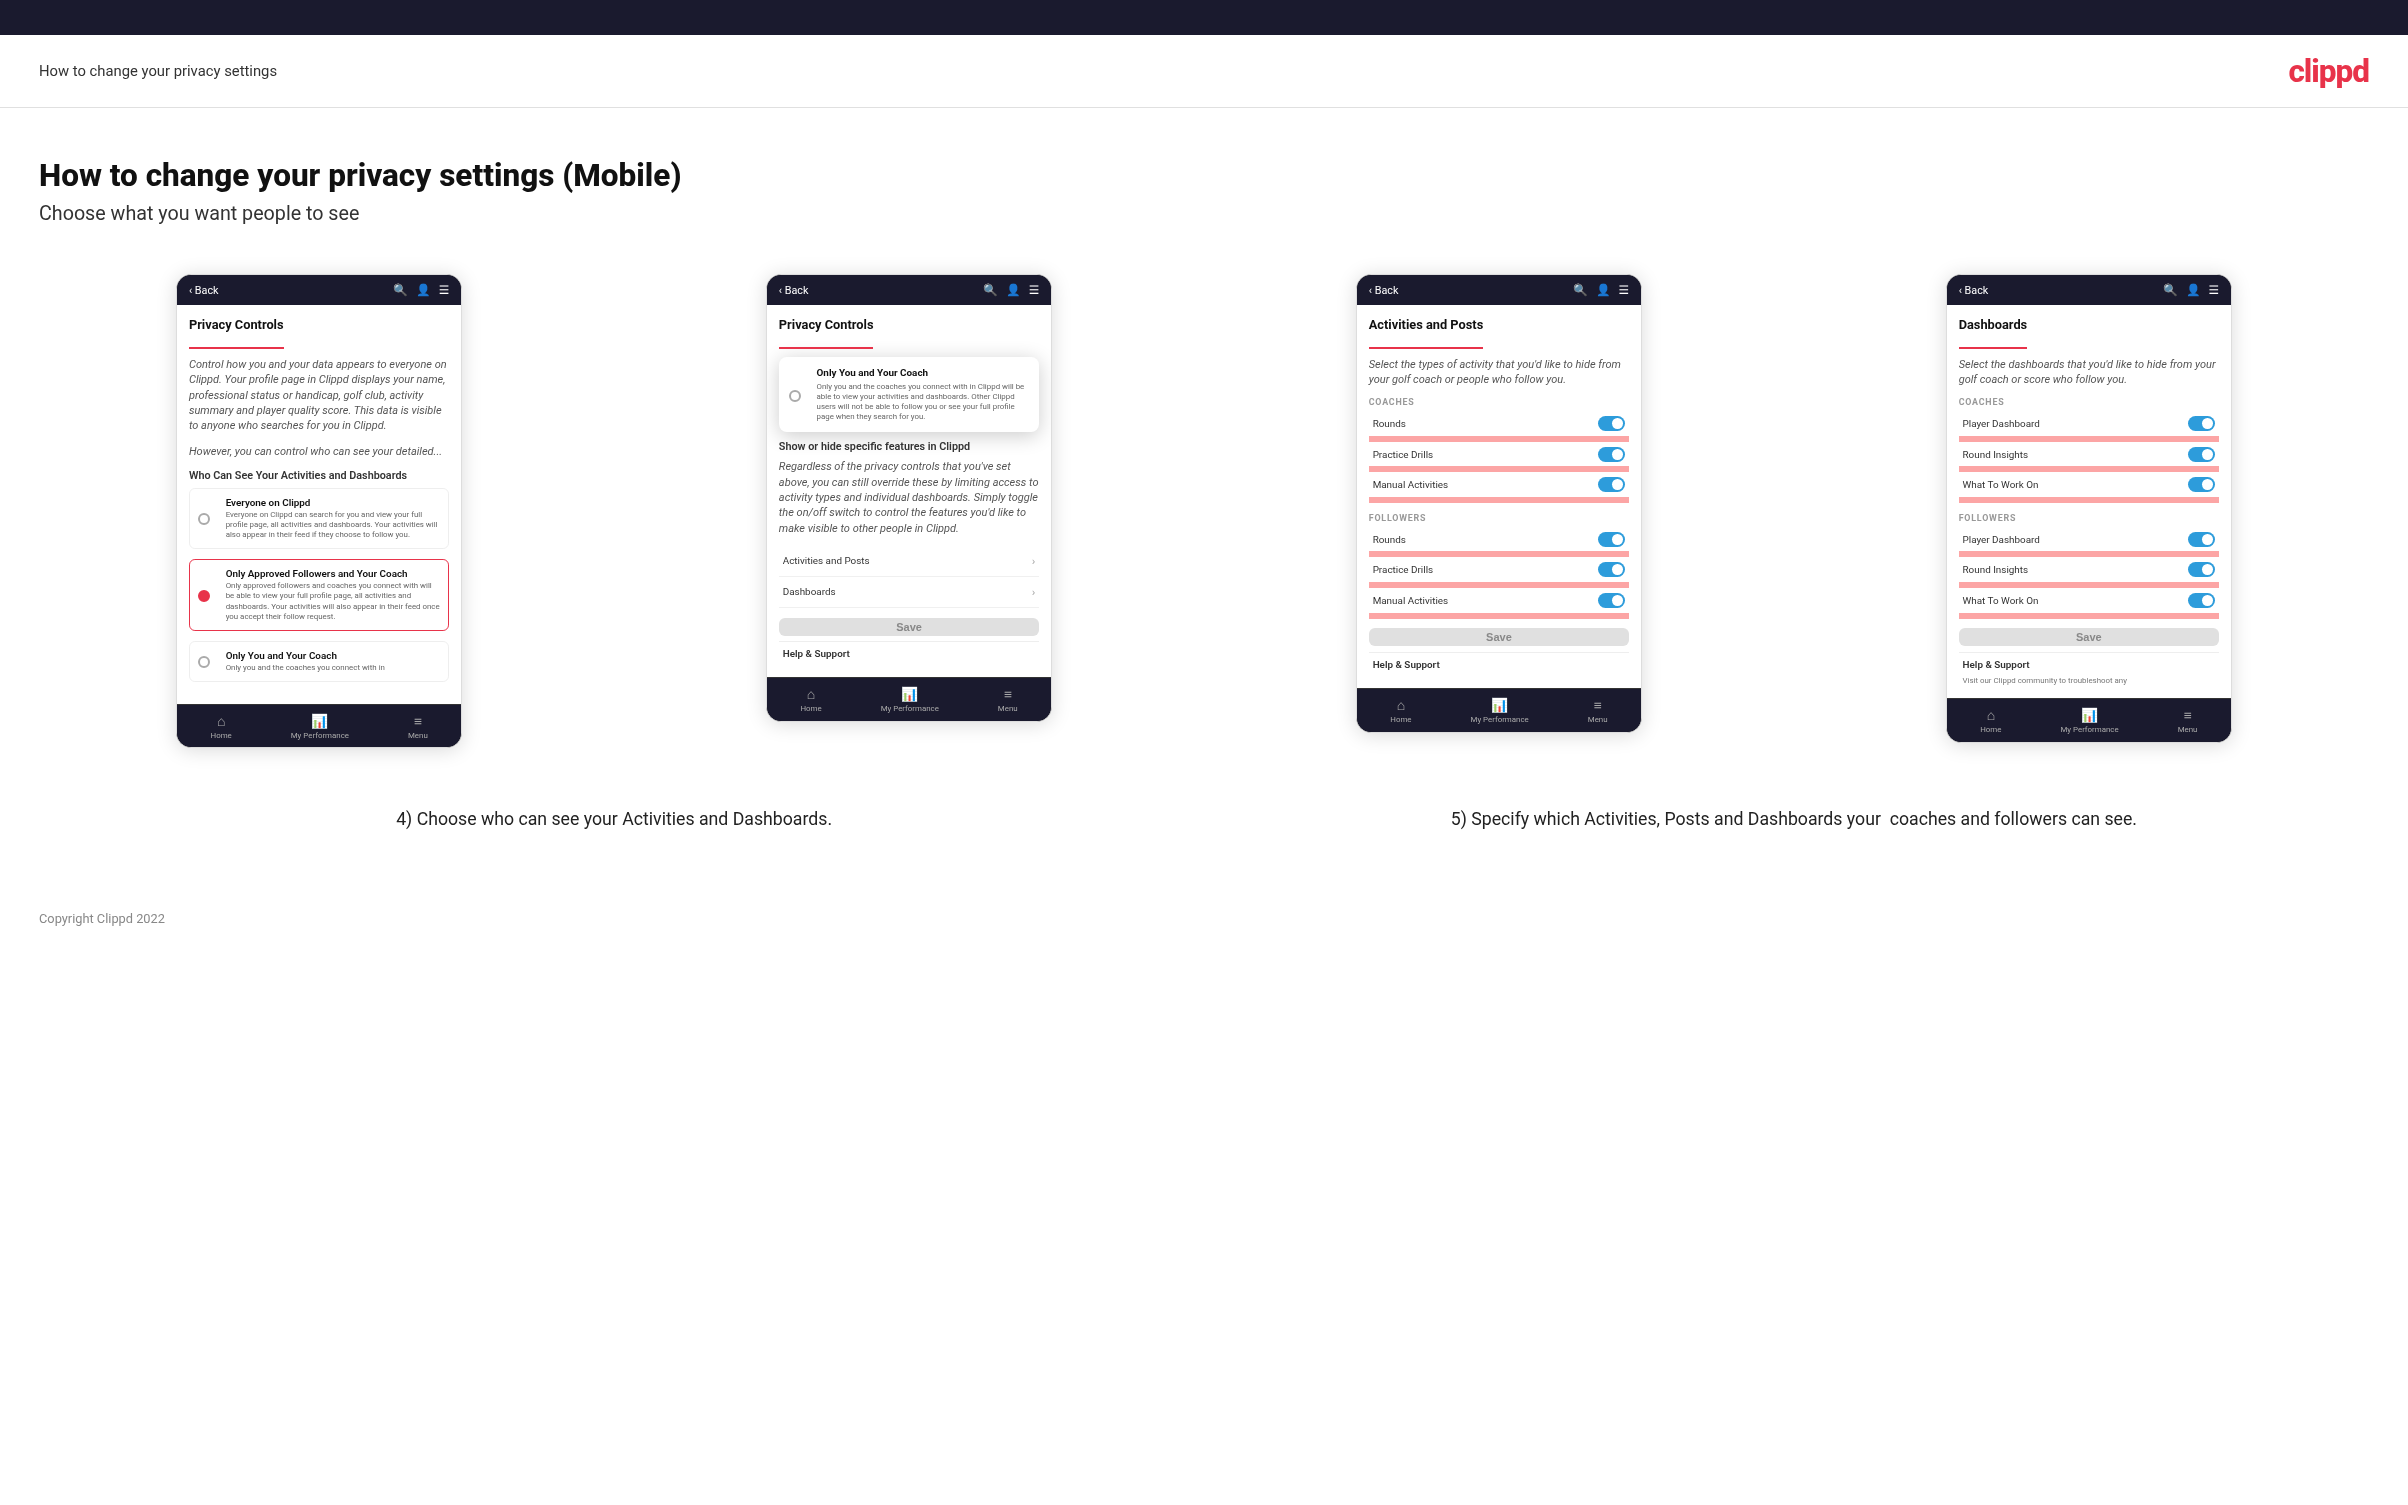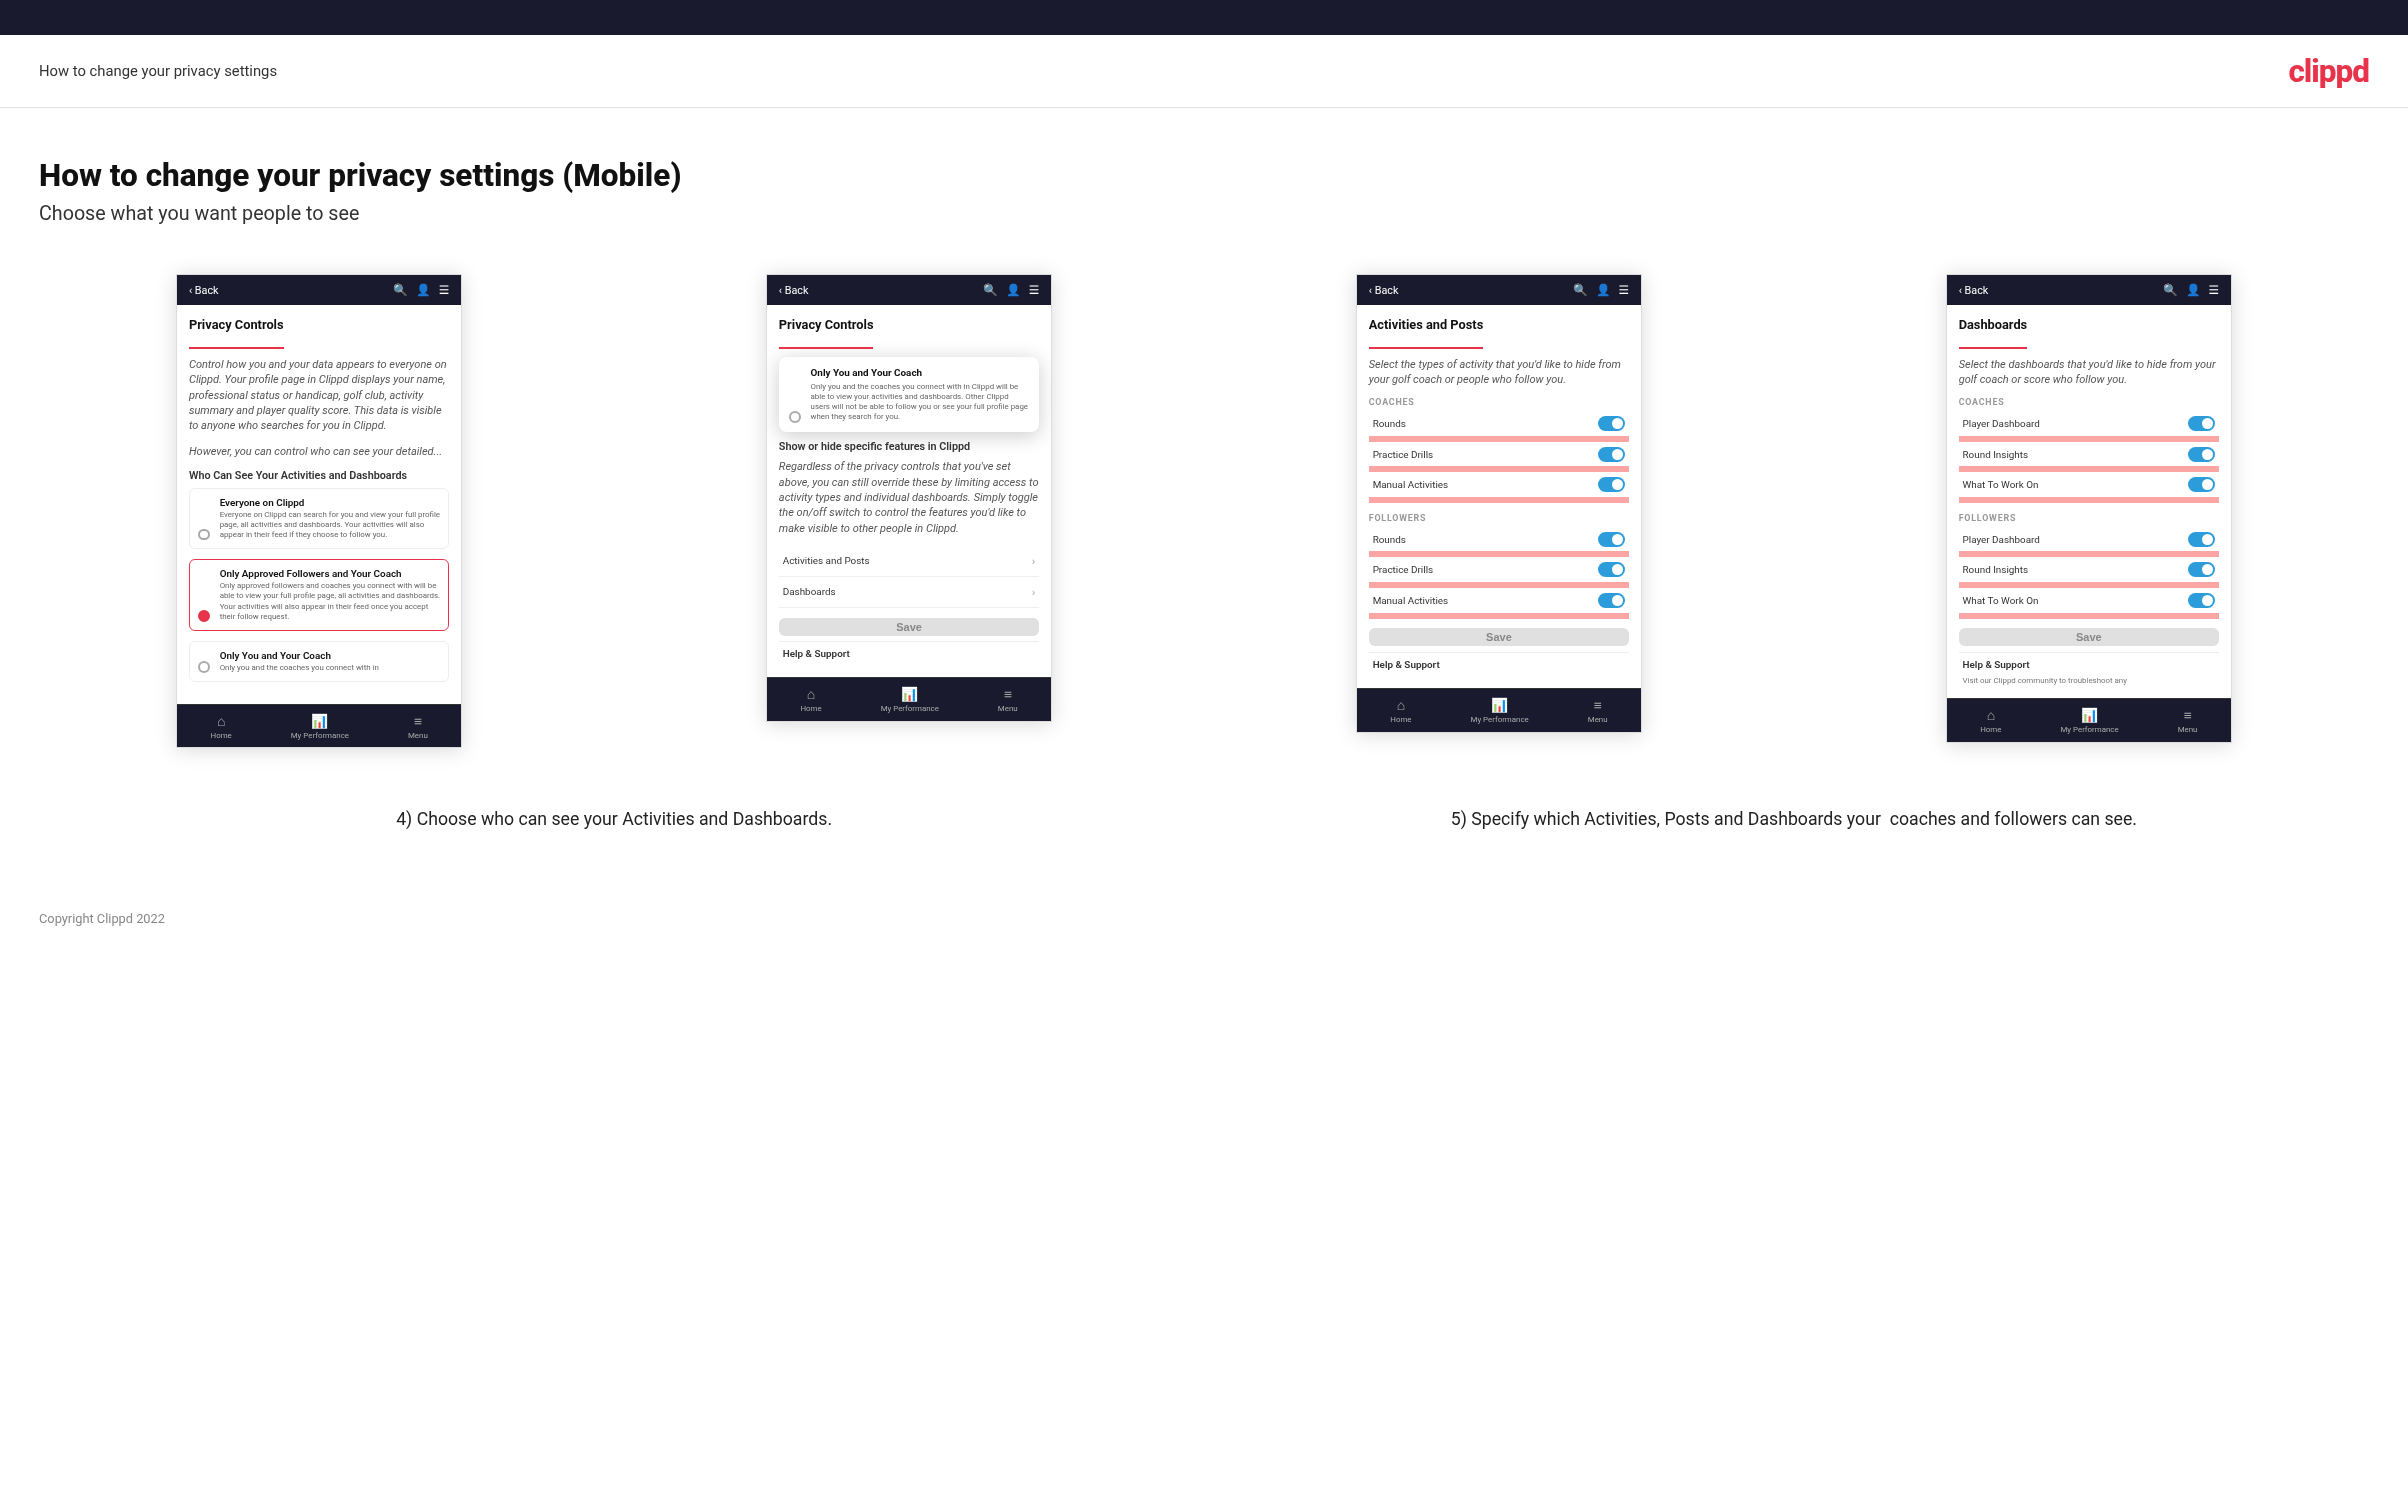--- a/index.html
+++ b/index.html
@@ -67,22 +67,22 @@
     .screenshot-col {
       display: flex;
       flex-direction: column;
       align-items: center;
     }
 
     
     .mobile-mockup {
       width: 100%;
       max-width: 286px;
-      background: #fca5a5;
-      border-radius: 0;
+      background: #000000;
+      border-radius: 15px;
       box-shadow: 0 2px 19.7px rgba(0,0,0,0.15);
       overflow: hidden;
       border: 1px solid #ddd;
       font-size: 10.8px;
     }
 
     .mockup-nav {
       background: #1a1a2e;
       color: #fff;
       padding: 7.9px 11.8px;
@@ -129,22 +129,22 @@
 
     .mockup-label {
       font-size: 10.8px;
       font-weight: 600;
       color: #333;
       margin-bottom: 5.9px;
     }
 
     .radio-option {
       display: flex;
-      align-items: flex-end;
-      gap: 10px;
+      align-items: center;
+      gap: 16px;
       margin-bottom: 9.9px;
       padding: 7.9px;
       border: 1px solid #eee;
       border-radius: 5.9px;
     }
     .radio-option.selected {
       border-color: #e8334a;
     }
     .radio-circle {
       width: 11.8px;

